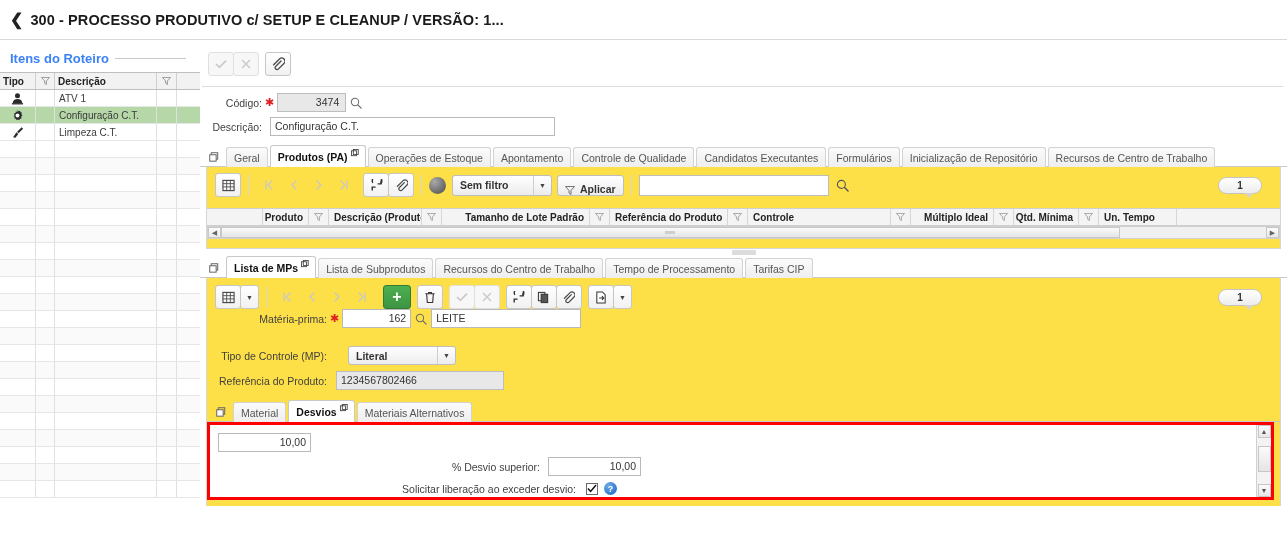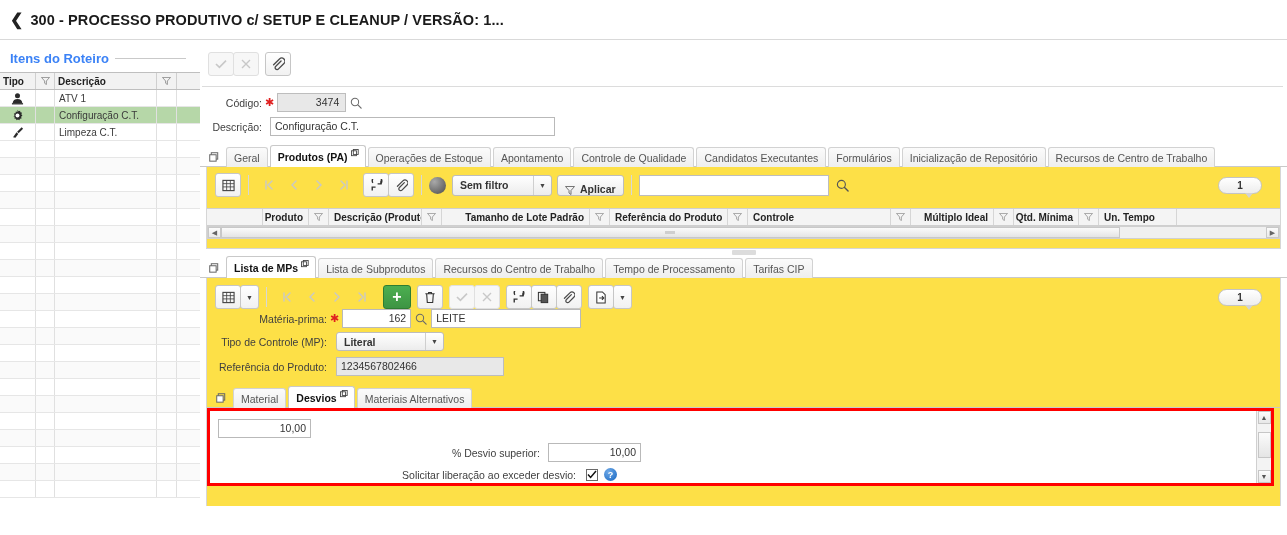--- a/index.html
+++ b/index.html
@@ -806,21 +806,21 @@
         <div class="inp num" style="width:69px;">162</div>
         <span class="magnifier">
           <svg width="12" height="12" viewBox="0 0 14 14">
               <circle cx="5.8" cy="5.8" r="4.3" fill="none" stroke="#6a6a6a" stroke-width="1.2"></circle>
               <path d="M9.2 9.2L13 13" stroke="#6a6a6a" stroke-width="1.4" stroke-linecap="round"></path>
             </svg>
         </span>
         <div class="inp" style="width:150px;">LEITE</div>
       </div>
 
-      <div class="form-row" style="margin-top:4px;">
+      <div class="form-row" style="margin-top:18px;gap:12px;">
         <span class="form-label" style="width:120px;">Tipo de Controle (MP):</span>
         <div class="select-box" style="width:108px; margin-left:9px; height:19px;">
           <span>Literal</span>
           <span class="select-arrow">▼</span>
         </div>
       </div>
 
       <div class="form-row" style="margin-top:6px;">
         <span class="form-label" style="width:120px;">Referência do Produto:</span>
         <div class="inp readonly" style="width:168px; margin-left:9px;">1234567802466</div>

